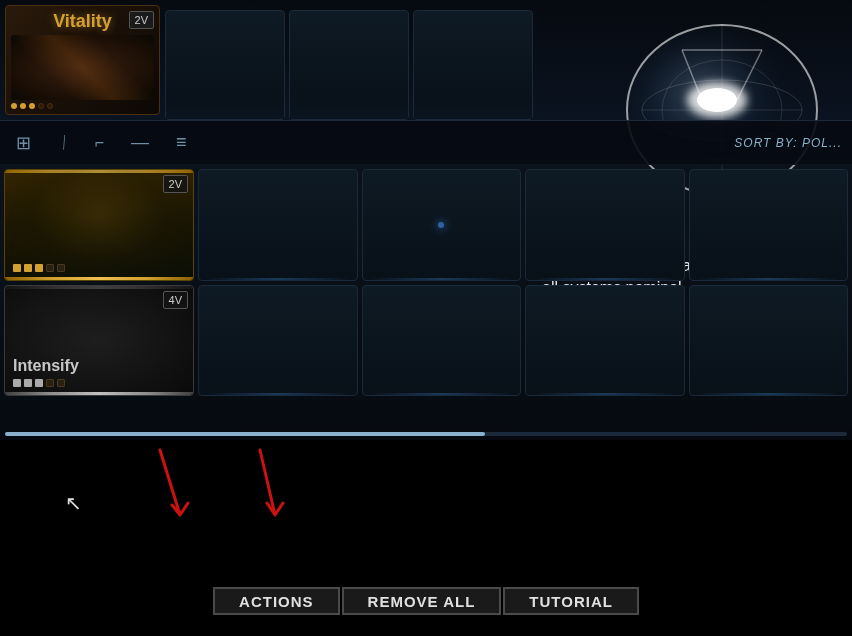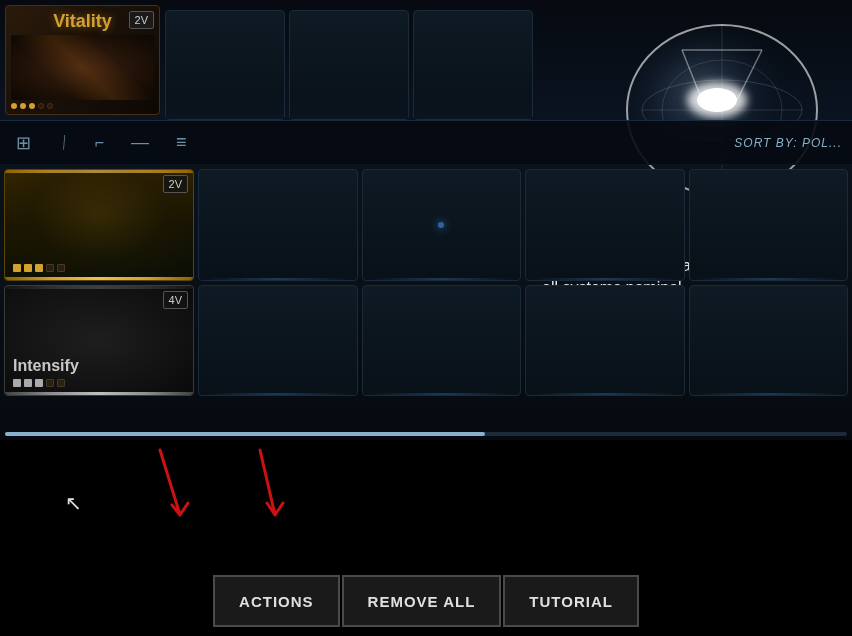--- a/index.html
+++ b/index.html
@@ -452,21 +452,21 @@
     .action-buttons {
       height: 60px;
       display: flex;
       align-items: center;
       justify-content: center;
       gap: 2px;
       padding-bottom: 10px;
     }
 
     .action-btn {
-      height: 52px;
+      height: 28px;
       padding: 0 24px;
       background: #1a1a1a;
       border: 2px solid #4a4a4a;
       color: #e0e0e0;
       font-size: 15px;
       font-weight: bold;
       letter-spacing: 1px;
       cursor: pointer;
       display: flex;
       align-items: center;

